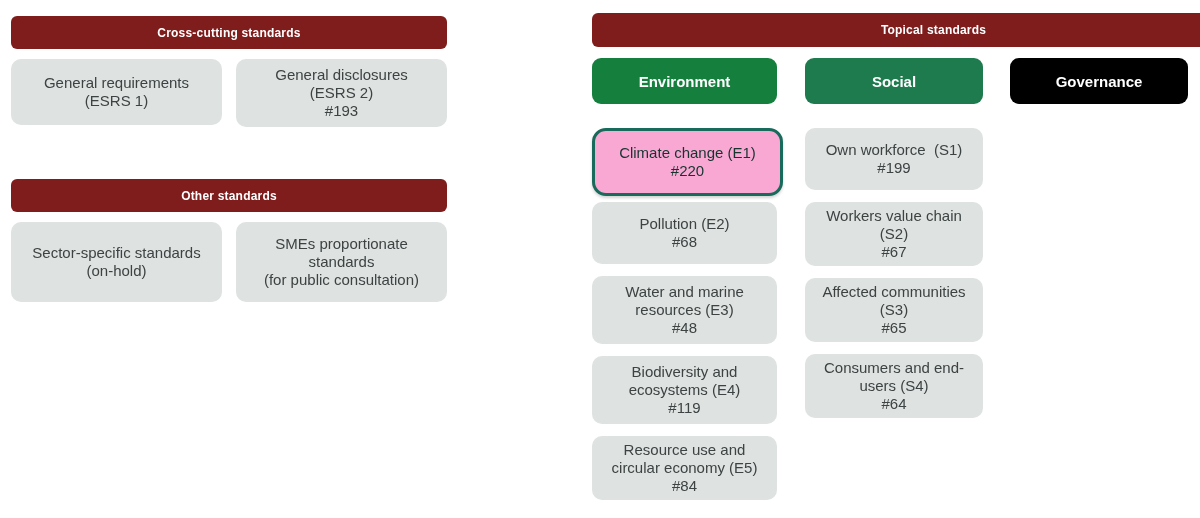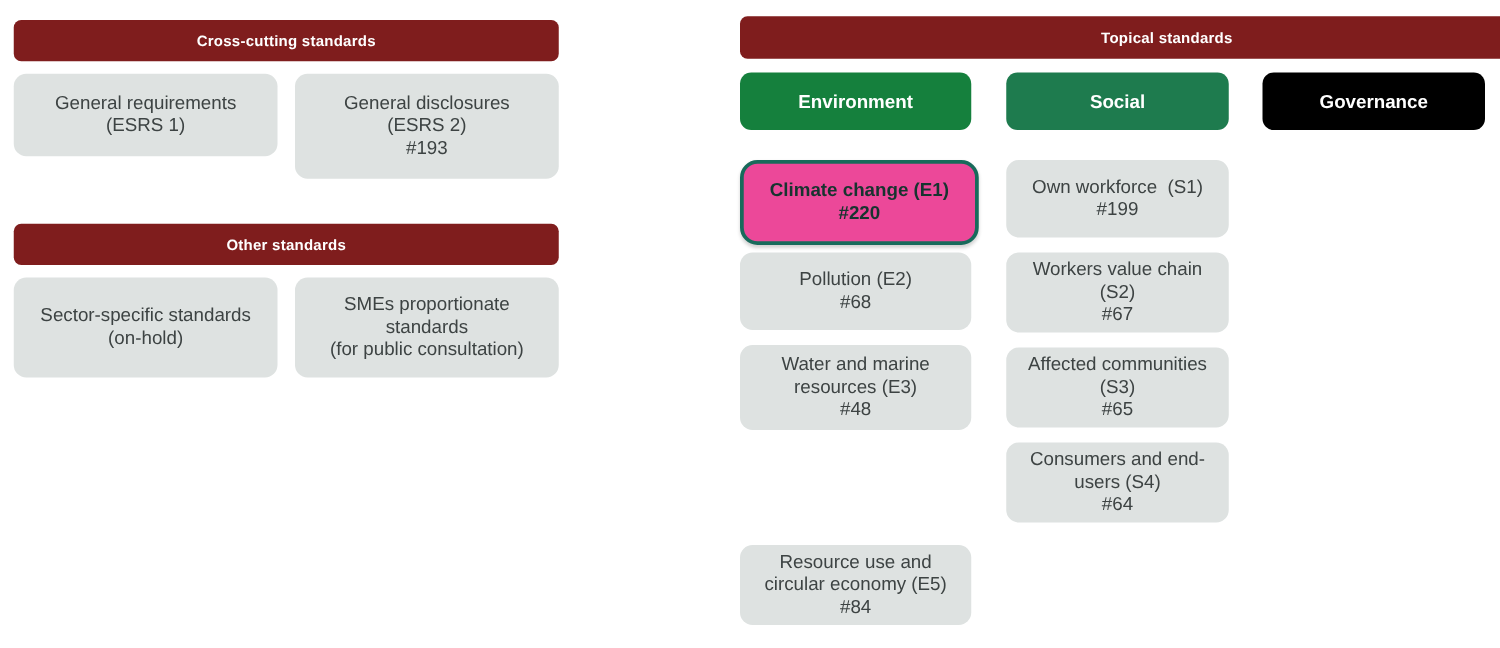--- a/index.html
+++ b/index.html
@@ -45,31 +45,31 @@
     color: #3d4343;
     font-size: 15px;
     line-height: 18px;
     display: flex;
     align-items: center;
     justify-content: center;
     text-align: center;
     white-space: pre-wrap;
   }
   .card.highlight {
-    background: #ec4899;
+    background: #f9a8d4;
     border: 3px solid #186a5b;
     border-radius: 14px;
     color: #17342f;
-    font-weight: bold;
+    font-weight: normal;
     box-shadow: 0 2px 3px rgba(0,0,0,0.18);
   }
   
   .cc-bar     { left: 11px;  top: 16px;  width: 436px; height: 33px; }
   .cc-card1   { left: 11px;  top: 59px;  width: 211px; height: 66px; }
-  .cc-card2   { left: 236px; top: 59px;  width: 211px; height: 84px; }
+  .cc-card2   { left: 236px; top: 59px;  width: 211px; height: 68px; }
   .ot-bar     { left: 11px;  top: 179px; width: 436px; height: 33px; }
   .ot-card1   { left: 11px;  top: 222px; width: 211px; height: 80px; }
   .ot-card2   { left: 236px; top: 222px; width: 211px; height: 80px; }
   
   .top-bar    { left: 592px; top: 13px;  width: 603px; height: 34px; padding-left: 40px; }
   .pill.env   { left: 592px;  width: 185px; }
   .pill.soc   { left: 805px;  width: 178px; }
   .pill.gov   { left: 1010px; width: 178px; }
   
   .e1 { left: 592px; top: 128px; width: 185px; height: 62px; }
@@ -110,20 +110,23 @@
   <div class="pill soc">Social</div>
   <div class="pill gov">Governance</div>
 
   <div class="card highlight e1">Climate change (E1)
 #220</div>
   <div class="card e2">Pollution (E2)
 #68</div>
   <div class="card e3">Water and marine
 resources (E3)
 #48</div>
+  <div class="card e4">Biodiversity and
+ecosystems (E4)
+#119</div>
   <div class="card e5">Resource use and
 circular economy (E5)
 #84</div>
 
   <div class="card s1">Own workforce  (S1)
 #199</div>
   <div class="card s2">Workers value chain
 (S2)
 #67</div>
   <div class="card s3">Affected communities

